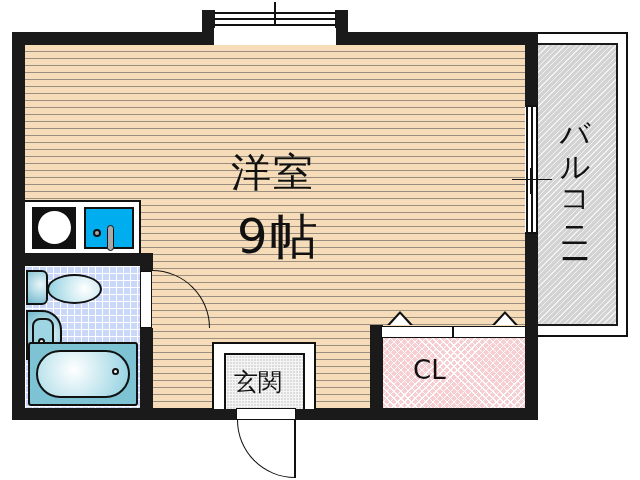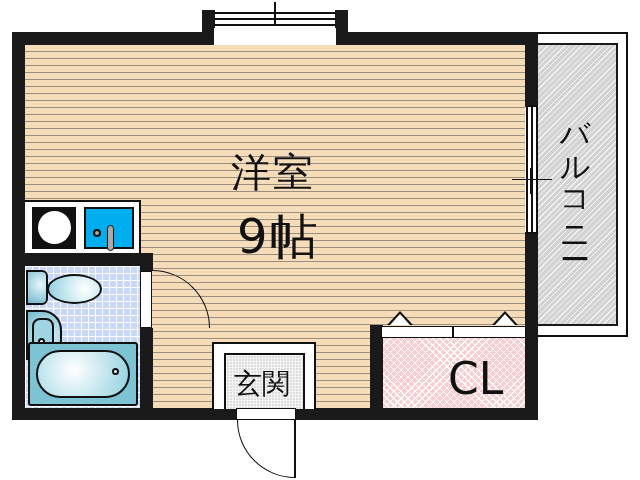--- a/index.html
+++ b/index.html
@@ -98,28 +98,28 @@
   <div class="abs" style="left:28px; top:342px; width:110px; height:64px; border:2px solid #111; background:#7dc3d4; border-radius:3px;">
     <div class="abs" style="left:6px; top:6px; width:94px; height:48px; border:2px solid #111; border-radius:24px; background:radial-gradient(circle at 40% 40%, #ffffff, #8fd0e0);"></div>
     <div class="abs" style="left:82px; top:24px; width:7px; height:7px; border-radius:50%; border:2px solid #111; background:#fff;"></div>
   </div>
 
   <div class="abs" style="left:140px; top:271px; width:12px; height:57px; background:#fff; border:1px solid #111;"></div>
   <div class="abs" style="left:152px; top:270px; width:58px; height:58px; border-top:1px solid #111; border-right:1.5px solid #111; border-radius:0 58px 0 0; box-sizing:border-box; border-top-right-radius:58px; border-bottom:none;"></div>
 
   <div class="abs" style="left:212px; top:342px; width:104px; height:67px; background:#fff; border:2px solid #111; border-bottom:none;"></div>
   <div class="abs genkan-hatch" style="left:224px; top:353px; width:81px; height:56px; border:2px solid #111; border-bottom:none;"></div>
-  <div class="abs label" style="left:234px; top:370px; font-size:28px;">玄関</div>
+  <div class="abs label" style="left:234px; top:370px; font-size:24px;">玄関</div>
 
   <div class="abs" style="left:236px; top:408px; width:60px; height:12px; background:#fff; border:1px solid #111;"></div>
   <div class="abs" style="left:294px; top:420px; width:1.5px; height:58px; background:#111;"></div>
   <div class="abs" style="left:237px; top:420px; width:58px; height:58px; border-left:1.5px solid #111; border-bottom:1.5px solid #111; border-radius:0 0 0 58px; box-sizing:border-box;"></div>
 
   <div class="abs wall" style="left:370px; top:325px; width:13px; height:95px;"></div>
   <div class="abs cl-hatch" style="left:383px; top:337px; width:142px; height:71px;"></div>
   <div class="abs" style="left:381px; top:326px; width:72px; height:12px; background:#fff; border:1.5px solid #111;"></div>
   <div class="abs" style="left:453px; top:326px; width:73px; height:12px; background:#fff; border:1.5px solid #111;"></div>
   <div class="abs" style="left:387px; top:311px; width:0; height:0; border-left:13px solid transparent; border-right:13px solid transparent; border-bottom:14px solid #111;"></div>
   <div class="abs" style="left:390px; top:314px; width:0; height:0; border-left:10px solid transparent; border-right:10px solid transparent; border-bottom:11px solid #fff;"></div>
   <div class="abs" style="left:492px; top:311px; width:0; height:0; border-left:13px solid transparent; border-right:13px solid transparent; border-bottom:14px solid #111;"></div>
   <div class="abs" style="left:495px; top:314px; width:0; height:0; border-left:10px solid transparent; border-right:10px solid transparent; border-bottom:11px solid #fff;"></div>
-  <div class="abs label" style="left:448px; top:357px; font-size:44px;">CL</div>
+  <div class="abs label" style="left:413px; top:357px; font-size:26px;">CL</div>
 </div>
 
 </body></html>

